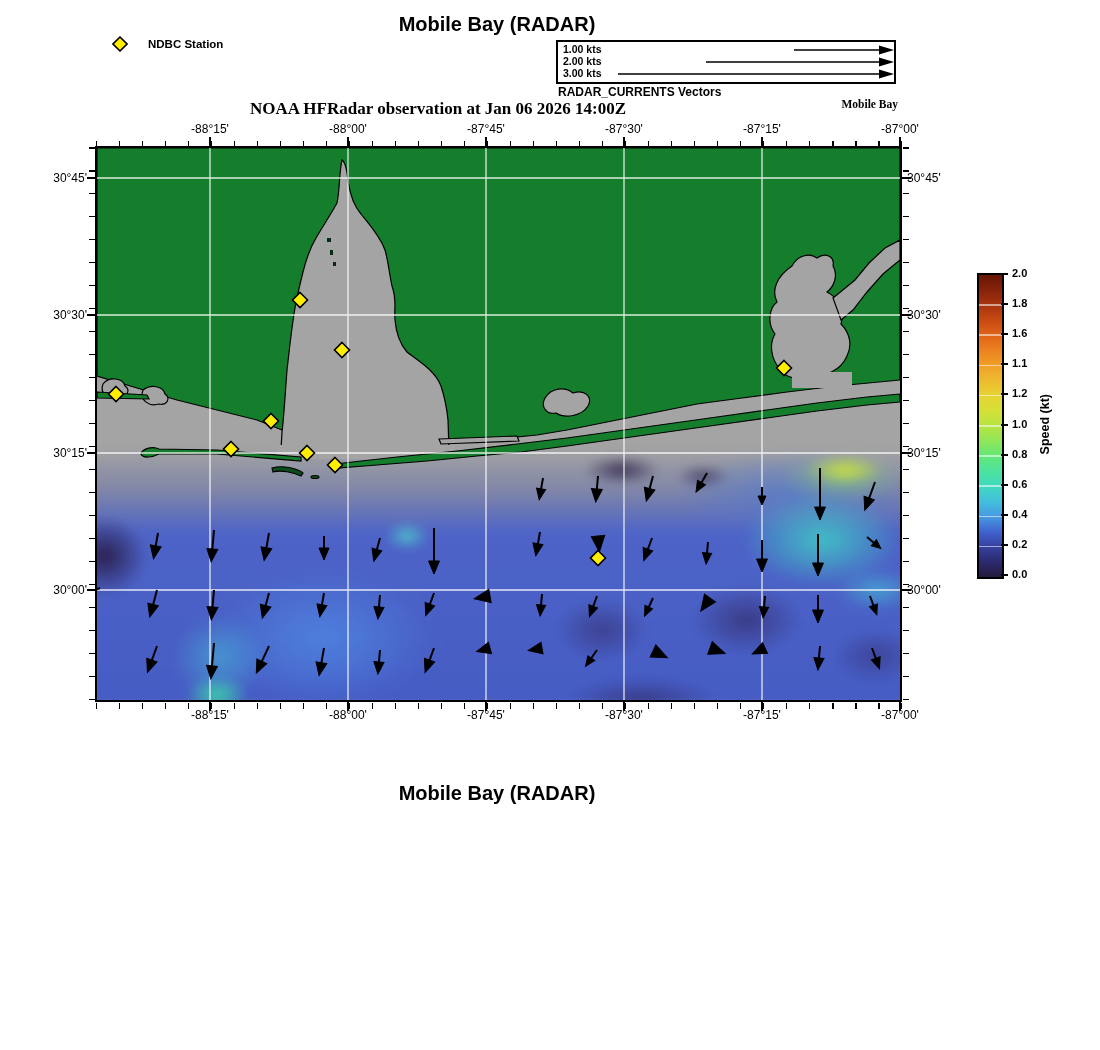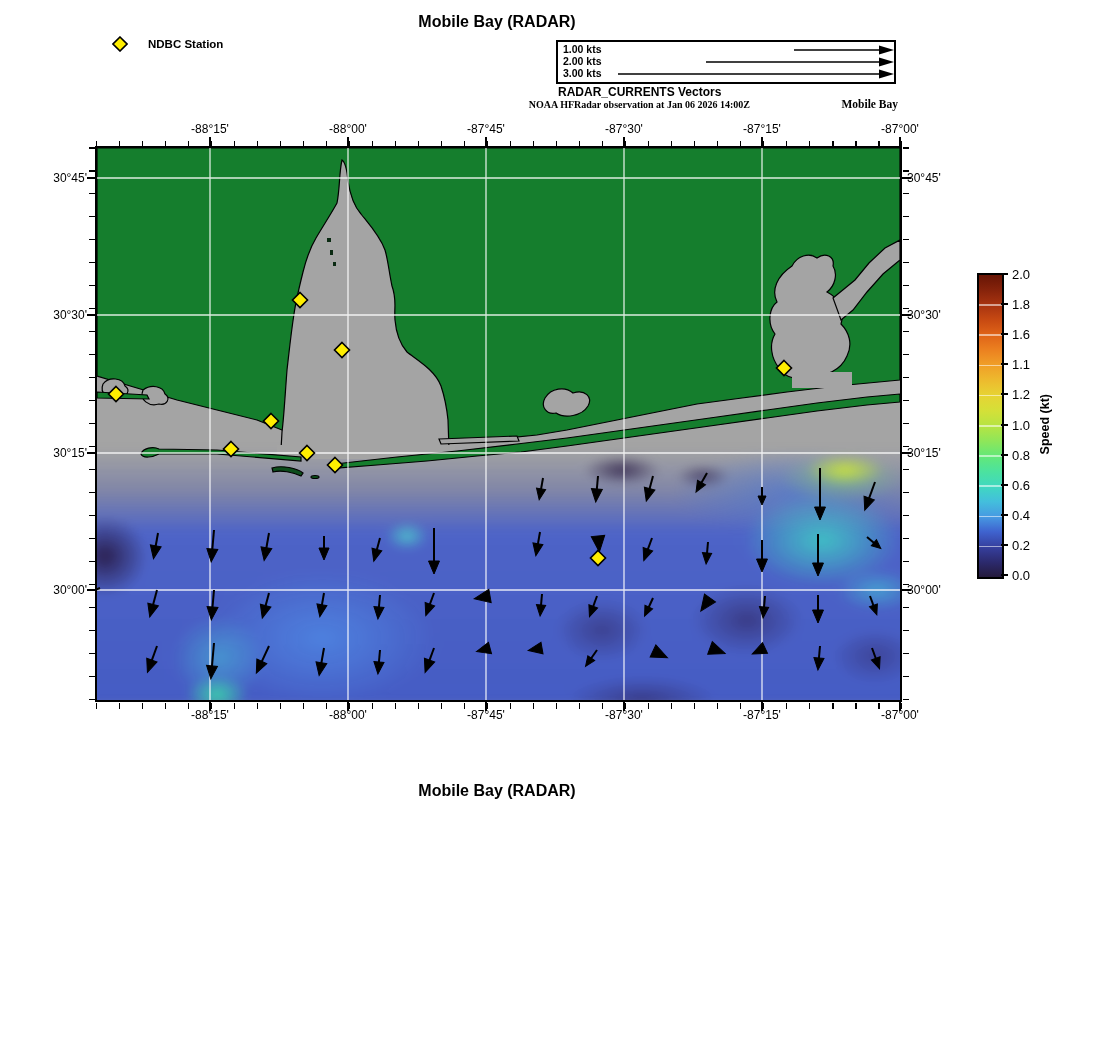--- a/index.html
+++ b/index.html
@@ -1,19 +1,19 @@
 <!DOCTYPE html>
 <html><head>
 <meta charset="utf-8">
 <style>
   html,body{margin:0;padding:0;background:#fff;}
   body{width:1100px;height:1050px;position:relative;overflow:hidden;
        font-family:"Liberation Sans",sans-serif;color:#000;}
   .abs{position:absolute;}
-  .ttl{font-weight:bold;font-size:16px;text-align:center;}
+  .ttl{font-weight:bold;font-size:20px;text-align:center;}
   .serif{font-family:"Liberation Serif",serif;}
   #map{position:absolute;left:95px;top:146px;width:803px;height:552px;
        border:2px solid #000;background:#a4a4a4;overflow:hidden;}
   #speed-field{position:absolute;left:-10px;top:292px;width:823px;height:266px;
     filter:blur(4px);
     background-image:
       radial-gradient(ellipse 52px 20px at 758px 30px, rgba(202,224,62,.95), rgba(202,224,62,0) 75%),
       radial-gradient(ellipse 85px 34px at 755px 38px, rgba(140,214,110,.55), rgba(140,214,110,0) 75%),
       radial-gradient(ellipse 105px 62px at 735px 100px, rgba(62,205,196,.85), rgba(62,205,196,0) 75%),
       radial-gradient(ellipse 55px 28px at 790px 150px, rgba(66,196,214,.6), rgba(66,196,214,0) 75%),
@@ -35,21 +35,21 @@
   .tickstrip-h{height:6px;background:repeating-linear-gradient(to right,#000 0 1.5px,transparent 1.5px 23px);}
   .tickstrip-v{width:6px;background:repeating-linear-gradient(to bottom,#000 0 1.5px,transparent 1.5px 23px);}
   .axlab{position:absolute;font-size:12px;white-space:nowrap;}
   .majtick{position:absolute;background:#000;}
   #vec-legend{position:absolute;left:556px;top:40px;width:336px;height:40px;border:2px solid #000;background:#fff;}
   .vl-label{position:absolute;left:5px;font-size:10.5px;font-weight:bold;line-height:12px;}
   #ndbc-legend{position:absolute;left:112px;top:36px;display:flex;align-items:center;gap:20px;}
   #ndbc-legend span{font-size:11.5px;font-weight:bold;}
   #colorbar{position:absolute;left:977px;top:273px;width:23px;height:302px;border:2px solid #000;}
   .cb-wline{position:absolute;left:0;width:100%;height:1.5px;background:rgba(255,255,255,.55);}
-  .cb-lab{position:absolute;font-size:13px;}
+  .cb-lab{position:absolute;font-size:11px;font-weight:bold;}
   #cb-title-box{position:absolute;left:1034px;top:273px;width:22px;height:302px;
     display:flex;align-items:center;justify-content:center;}
   #cb-title-box span{writing-mode:vertical-rl;transform:rotate(180deg);
     font-size:12.5px;font-weight:bold;white-space:nowrap;}
 </style>
 </head>
 <body>
 
 <div class="abs ttl" style="left:297px;top:13px;width:400px;">Mobile Bay (RADAR)</div>
 
@@ -68,21 +68,21 @@
       <line x1="236" y1="8" x2="323" y2="8" stroke="#000" stroke-width="1.4"></line>
       <polygon points="336,8 321,3.5 321,12.5" fill="#000"></polygon>
       <line x1="148" y1="20" x2="323" y2="20" stroke="#000" stroke-width="1.4"></line>
       <polygon points="336,20 321,15.5 321,24.5" fill="#000"></polygon>
       <line x1="60" y1="32" x2="323" y2="32" stroke="#000" stroke-width="1.4"></line>
       <polygon points="336,32 321,27.5 321,36.5" fill="#000"></polygon>
     </svg>
 </div>
 <div class="abs" style="left:558px;top:85px;font-size:12px;font-weight:bold;">RADAR_CURRENTS Vectors</div>
 
-<div class="abs serif" style="left:250px;top:99px;width:500px;text-align:right;font-size:10px;font-weight:bold;">NOAA HFRadar observation at Jan 06 2026 14:00Z</div>
+<div class="abs serif" style="left:250px;top:99px;width:500px;text-align:left;font-size:17px;font-weight:bold;">NOAA HFRadar observation at Jan 06 2026 14:00Z</div>
 <div class="abs serif" style="left:790px;top:98px;width:108px;text-align:right;font-size:11.5px;font-weight:bold;">Mobile Bay</div>
 
 <div class="abs tickstrip-h" style="left:96px;top:141px;width:806px;"></div>
 <div class="abs tickstrip-h" style="left:96px;top:703px;width:806px;"></div>
 <div class="abs tickstrip-v" style="left:89px;top:147px;height:554px;"></div>
 <div class="abs tickstrip-v" style="left:903px;top:147px;height:554px;"></div>
 
 <div id="map">
   <div id="speed-field"></div>
   <svg id="map-svg" width="803" height="552">

